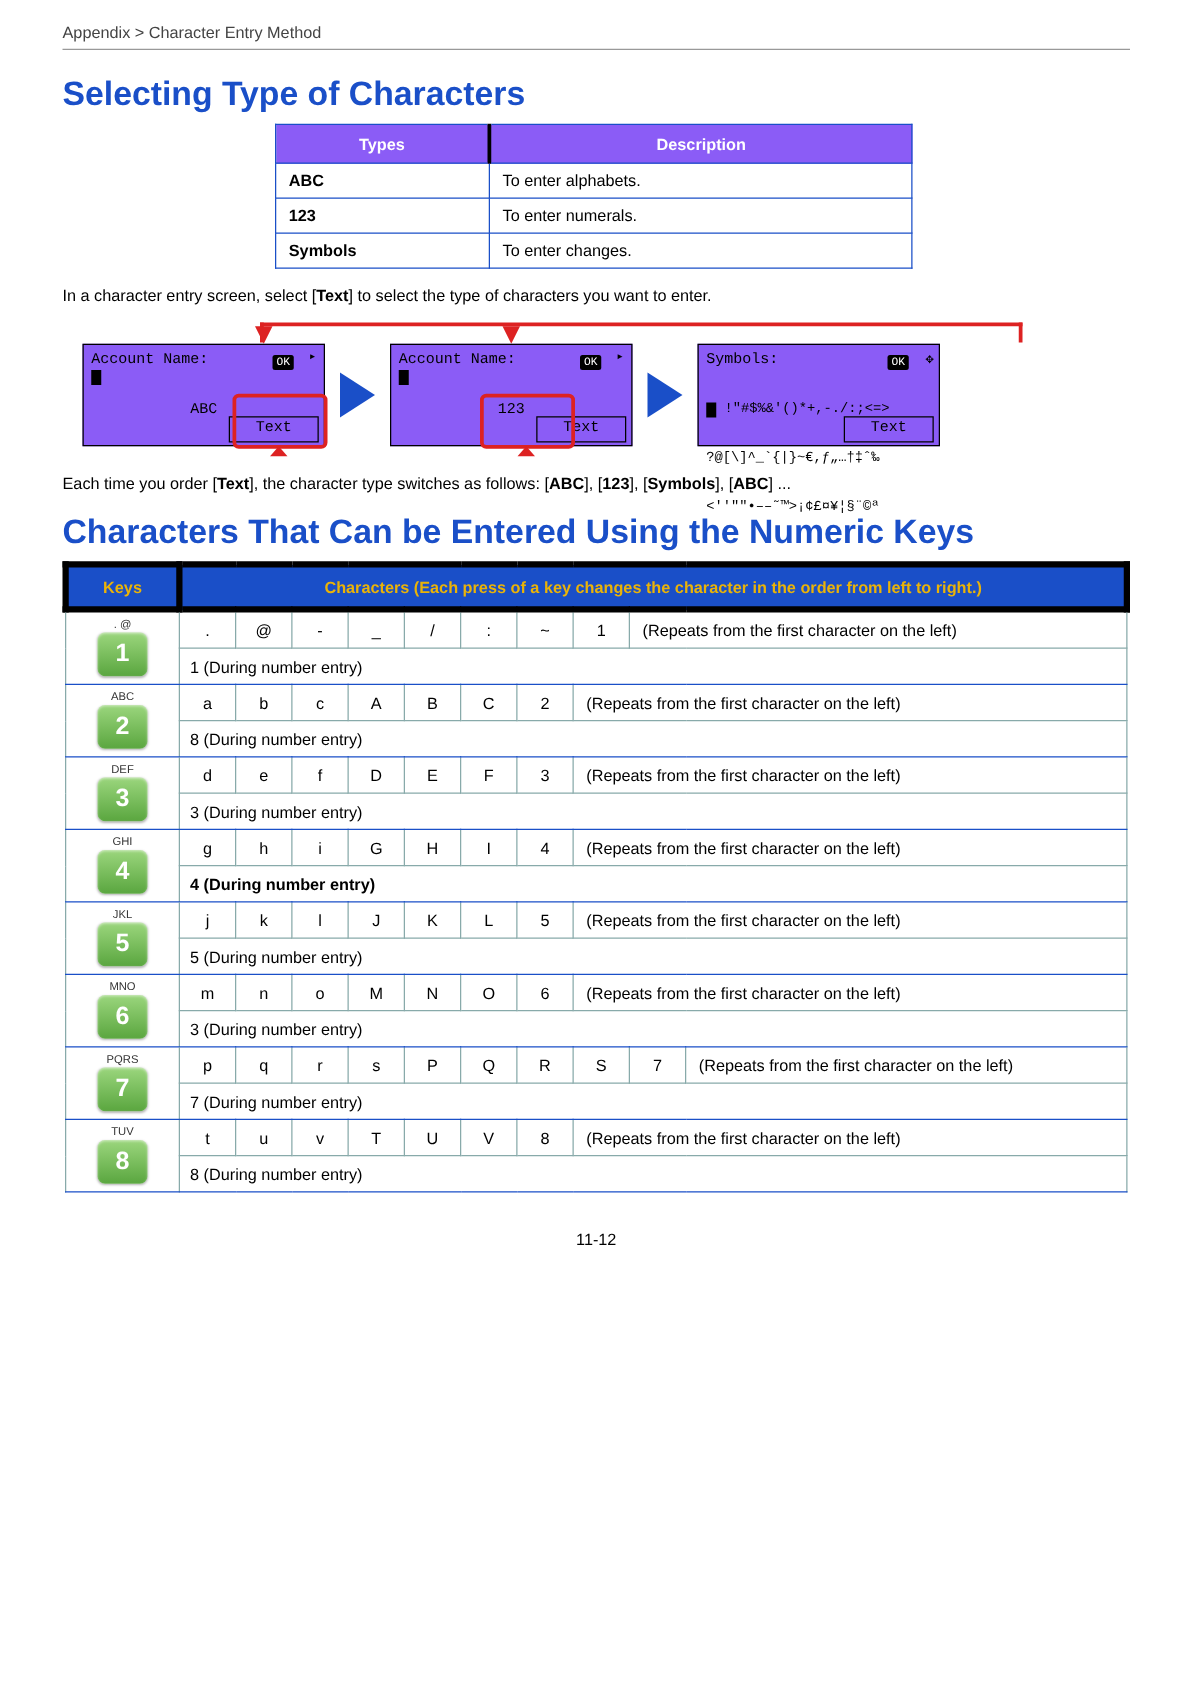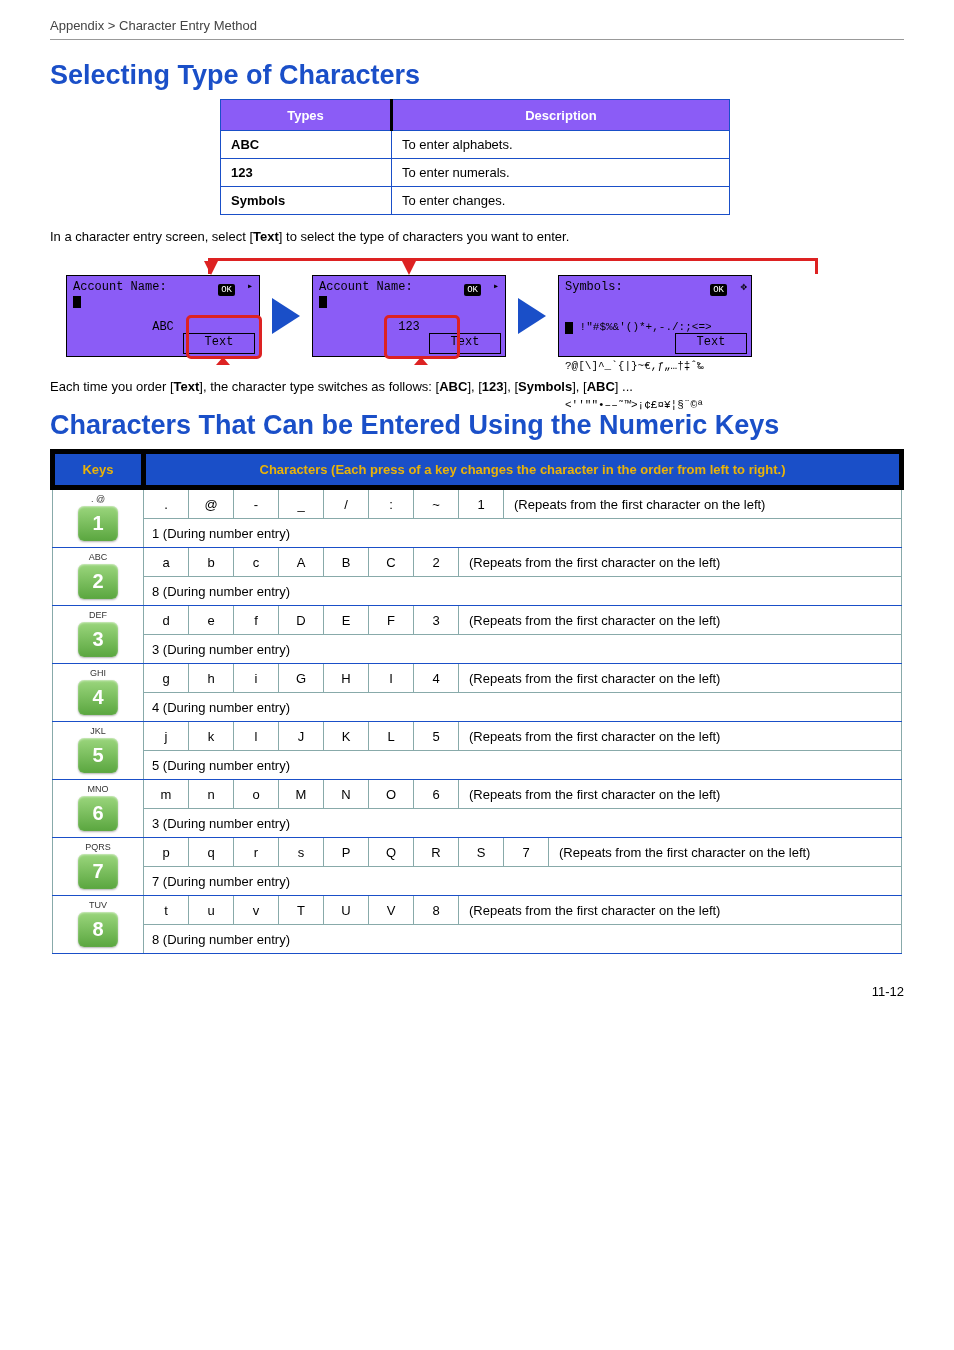--- a/index.html
+++ b/index.html
@@ -256,21 +256,21 @@
     font-size: 20px;
     font-weight: bold;
     display: flex;
     align-items: center;
     justify-content: center;
     margin: 0 auto;
     box-shadow: inset 0 1px 2px rgba(255,255,255,0.5), 0 1px 2px rgba(0,0,0,0.3);
     font-family: Arial, sans-serif;
   }
   .footer {
-    text-align: right;
+    text-align: center;
     margin-top: 30px;
     font-size: 13px;
   }
   .cross-icon {
     font-size: 11px;
   }
 </style>
 </head>
 <body>
 
@@ -440,21 +440,21 @@
           <td class="charcell">g</td>
           <td class="charcell">h</td>
           <td class="charcell">i</td>
           <td class="charcell">G</td>
           <td class="charcell">H</td>
           <td class="charcell">I</td>
           <td class="charcell">4</td>
           <td class="repeats" colspan="3">(Repeats from the first character on the left)</td>
         </tr>
         <tr>
-          <td class="numentry" colspan="10" style="border-bottom: 1px solid rgb(26, 79, 200);">4 (During number entry)</td>
+          <td class="numentry" colspan="10" style="border-bottom: 1px solid rgb(26, 79, 200); font-weight: bold;">4 (During number entry)</td>
         </tr>
         <tr>
           <td class="keycell" rowspan="2">
             <div class="key-label">JKL</div>
             <div class="key-btn">5</div>
           </td>
           <td class="charcell">j</td>
           <td class="charcell">k</td>
           <td class="charcell">l</td>
           <td class="charcell">J</td>

